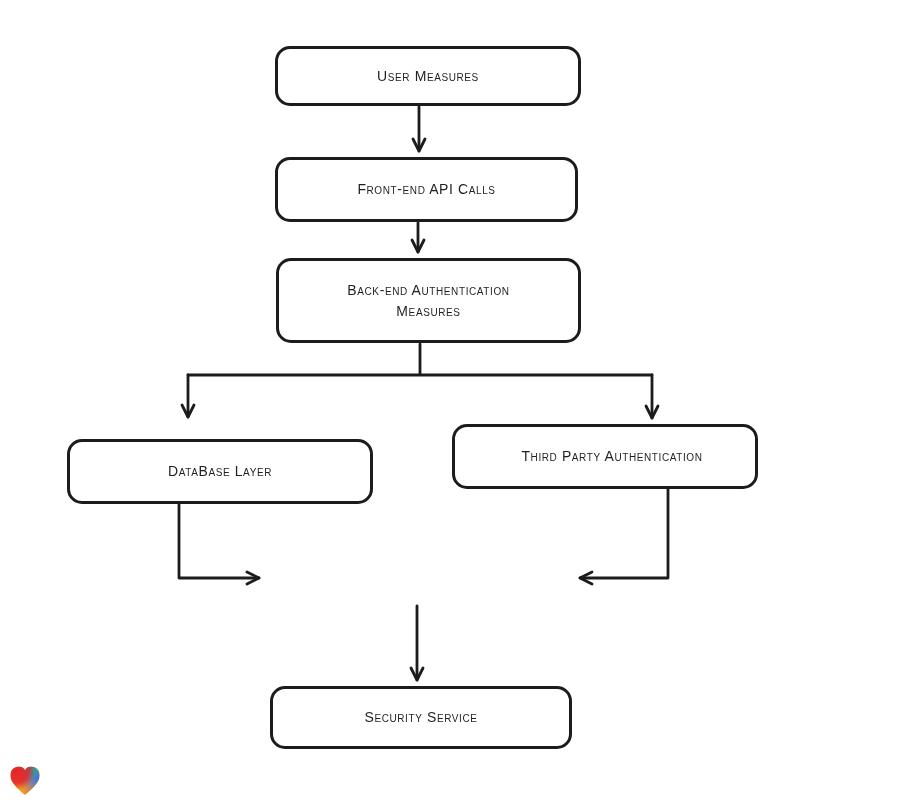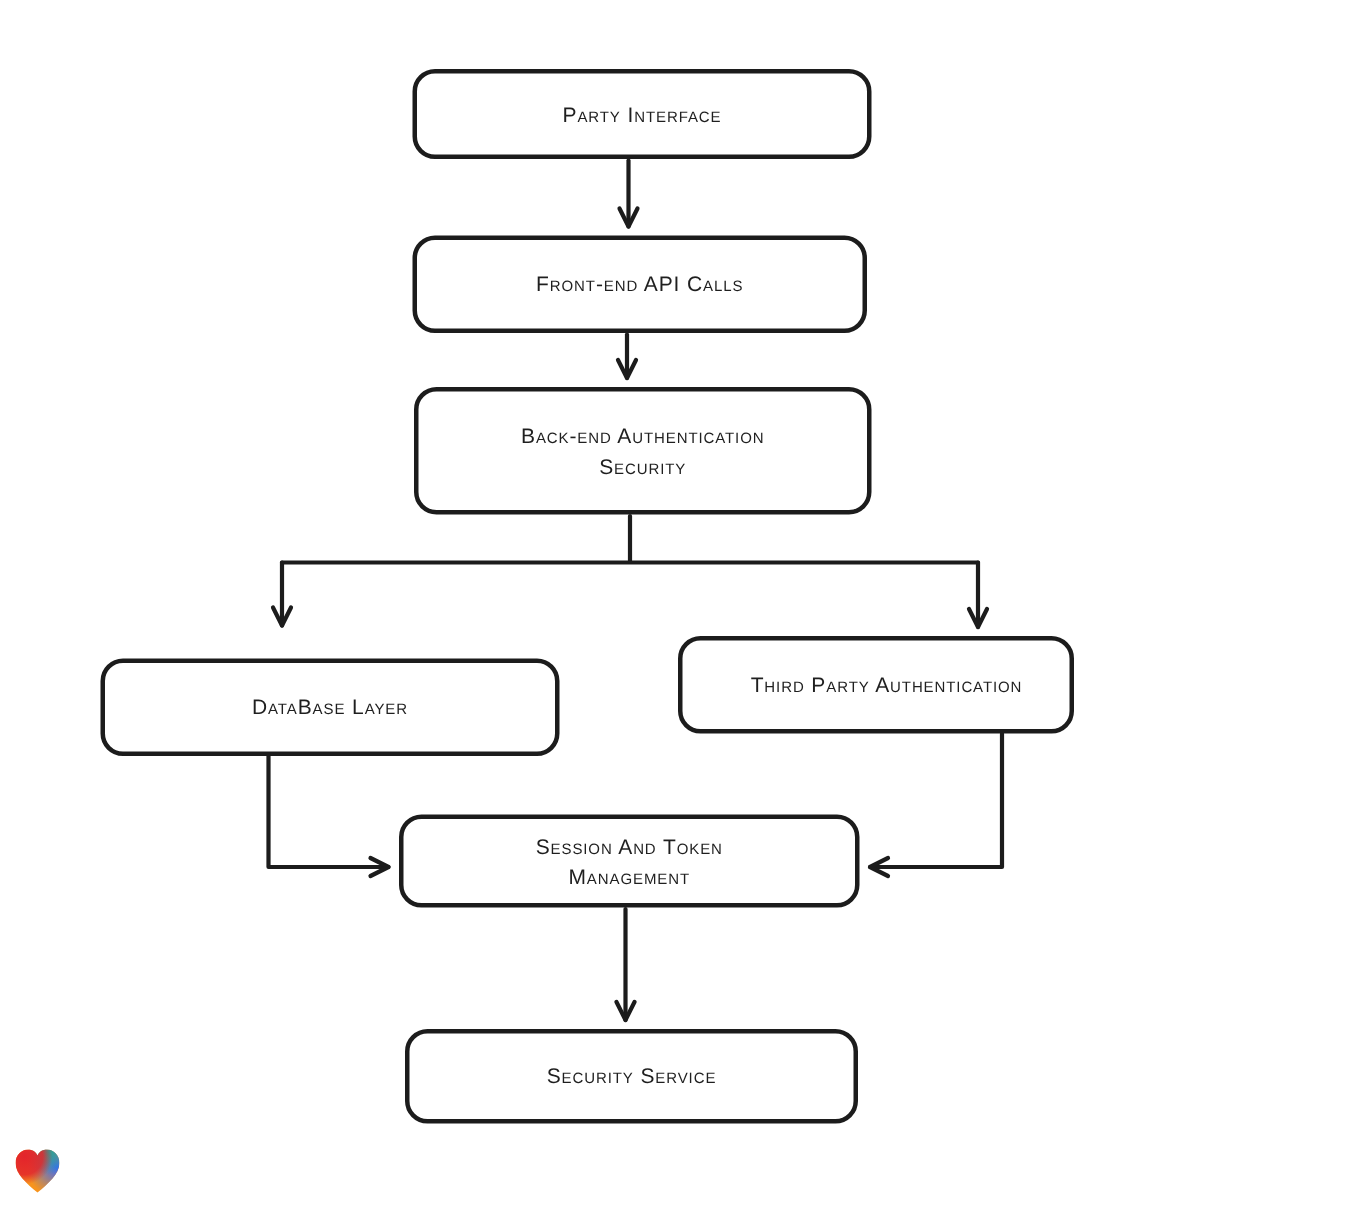--- a/index.html
+++ b/index.html
@@ -34,33 +34,31 @@
       <path d="M418 223 L418 252" marker-end="url(#ah)"></path>
       <path d="M420 344 L420 375 M188 375 L652 375"></path>
       <path d="M188 375 L188 417" marker-end="url(#ah)"></path>
       <path d="M652 375 L652 418" marker-end="url(#ah)"></path>
       <path d="M179 489 L179 578 L259 578" marker-end="url(#ah)"></path>
       <path d="M668 489 L668 578 L580 578" marker-end="url(#ah)"></path>
       <path d="M417 606 L417 680" marker-end="url(#ah)"></path>
     </g>
   </svg>
 
-  <div class="node" style="left:275px;top:46px;width:306px;height:60px;">Party Interface</div>
+  <div class="node" style="left:275px;top:46px;width:306px;height:60px;">User Measures</div>
 
   <div class="node" style="left:275px;top:157px;width:303px;height:65px;">Front-end API Calls</div>
 
   <div class="node" style="left:276px;top:258px;width:305px;height:85px;">Back-end Authentication
-Security</div>
+Measures</div>
 
   <div class="node" style="left:67px;top:423px;width:306px;height:65px;margin-top:16px;">DataBase Layer</div>
 
-  <div class="node" style="left:452px;top:424px;width:264px;height:65px;padding-left:24px;">Third Party Authentication</div>
+  <div class="node" style="left:452px;top:424px;width:306px;height:65px;padding-left:24px;">Third Party Authentication</div>
 
-  <div class="node" style="left:266px;top:543px;width:307px;height:62px;">Session And Token
-Management</div>
 
   <div class="node" style="left:270px;top:686px;width:302px;height:63px;">Security Service</div>
 
   <svg class="logo" viewBox="0 0 32 32">
     <defs>
       <clipPath id="heartClip">
         <path d="M16 28.5 C9.5 23 3 17.3 3 10.9 C3 6.2 6.6 3 10.4 3 C12.9 3 15 4.4 16 6.5 C17 4.4 19.1 3 21.6 3 C25.4 3 29 6.2 29 10.9 C29 17.3 22.5 23 16 28.5 Z"></path>
       </clipPath>
       <radialGradient id="gBlue" cx="0.86" cy="0.42" r="0.55">
         <stop offset="0" stop-color="#3a6af5"></stop>

